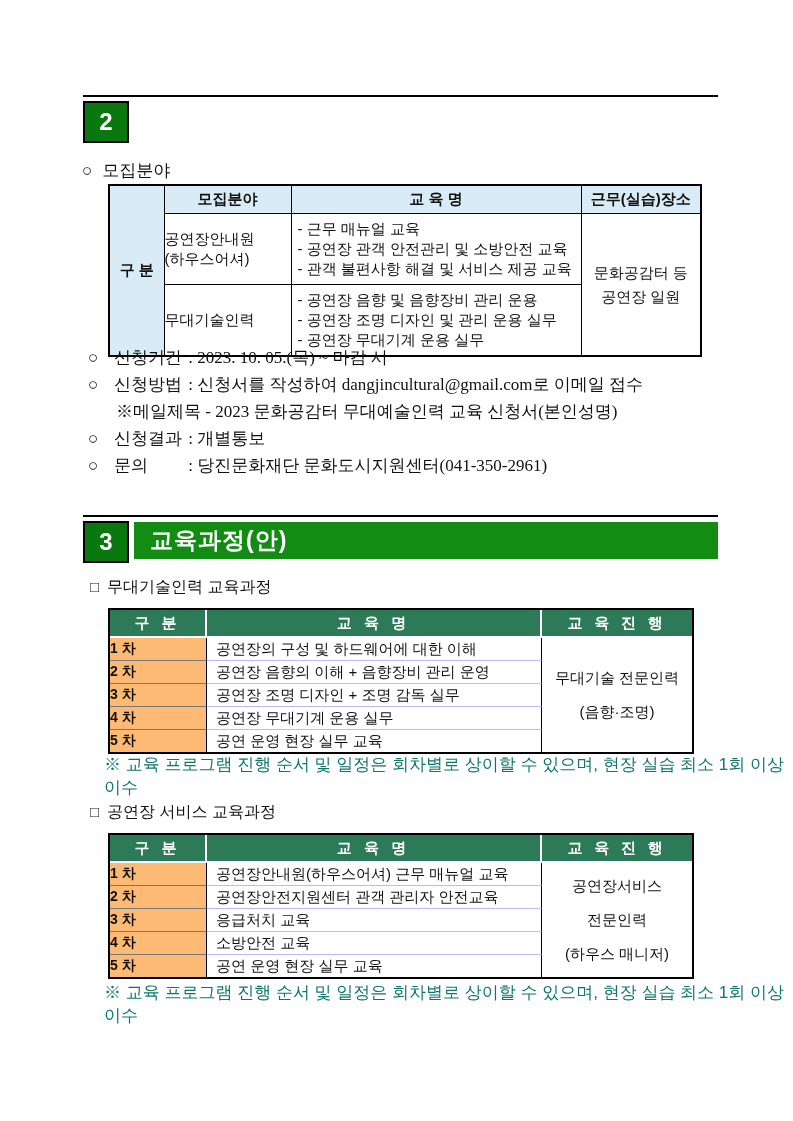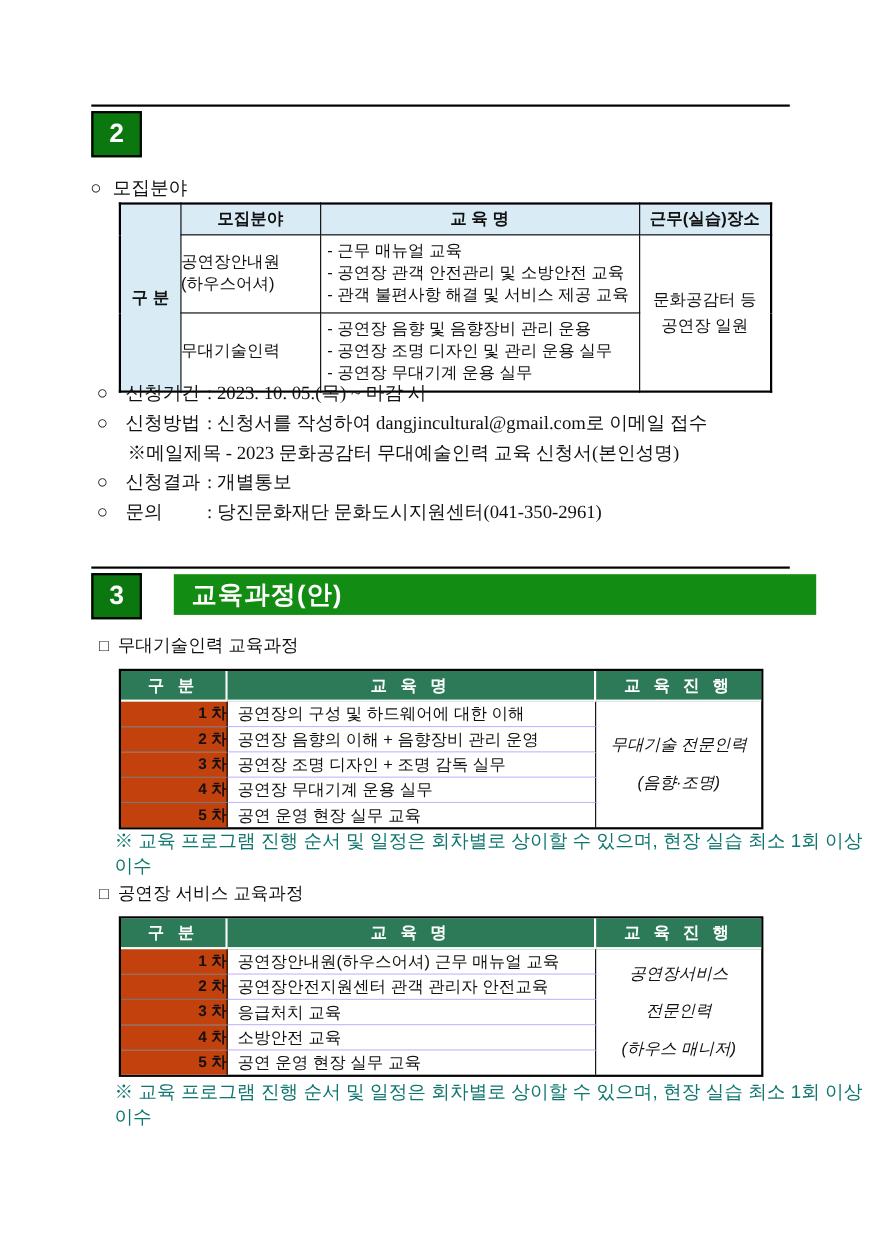--- a/index.html
+++ b/index.html
@@ -55,27 +55,27 @@
     border:2px solid #000;table-layout:fixed;font-size:15px;
   }
   .curr th{
     background:#2c7a58;color:#fff;font-weight:bold;height:26px;
     border-right:2px solid #fff;border-bottom:2px solid #fff;
     letter-spacing:4px;padding:0;
   }
   .curr th:last-child{border-right:none;font-family:Liberation Serif, serif;}
   .curr td{padding:0;vertical-align:middle;}
   .curr .no{
-    background:#c2410c;font-weight:bold;text-align:right;
+    background:#fdba74;font-weight:bold;text-align:left;
     border-right:1px solid #000;border-bottom:1px solid #777;height:22px;font-size:14px;
   }
   .curr .cname{padding-left:9px;border-right:1px solid #000;border-bottom:1px solid #c4b5fd;}
   .curr tr:last-child .no,.curr tr:last-child .cname{border-bottom:none;}
   .curr .cond{text-align:center;vertical-align:middle;}
-  .curr .cond .cl{line-height:26px;font-style:italic;}
+  .curr .cond .cl{line-height:26px;}
   .curr .cond .gap{height:8px;}
   .subhead{position:absolute;font-size:16px;}
   .subhead .mark{margin-right:8px;font-size:15px;}
   .fnote{position:absolute;font-size:17px;color:#0f766e;letter-spacing:0;}
 </style>
 </head>
 <body>
 
 <div class="page">
 
@@ -145,21 +145,21 @@
     </div>
     <div class="b-line">
       <span class="b-mark">○</span><span class="b-label">문의</span><span> : </span><span>당진문화재단 문화도시지원센터(041-350-2961)</span>
     </div>
   </div>
 
   <div class="rule" style="left:83px;top:515px;width:635px;"></div>
   <div class="numbox" style="left:83px;top:521px;">
     <span>3</span>
   </div>
-  <div class="banner" style="left:134px;top:522px;width:584px;margin-left:24px;">
+  <div class="banner" style="left:134px;top:522px;width:584px;">
     <span>교육과정(안)</span>
   </div>
 
   <div class="subhead" style="left:90px;top:577px;">
     <span class="mark">□</span><span>무대기술인력 교육과정</span>
   </div>
 
   <table class="curr" style="left:108px;top:608px;">
     <colgroup>
         <col style="width:97px">

